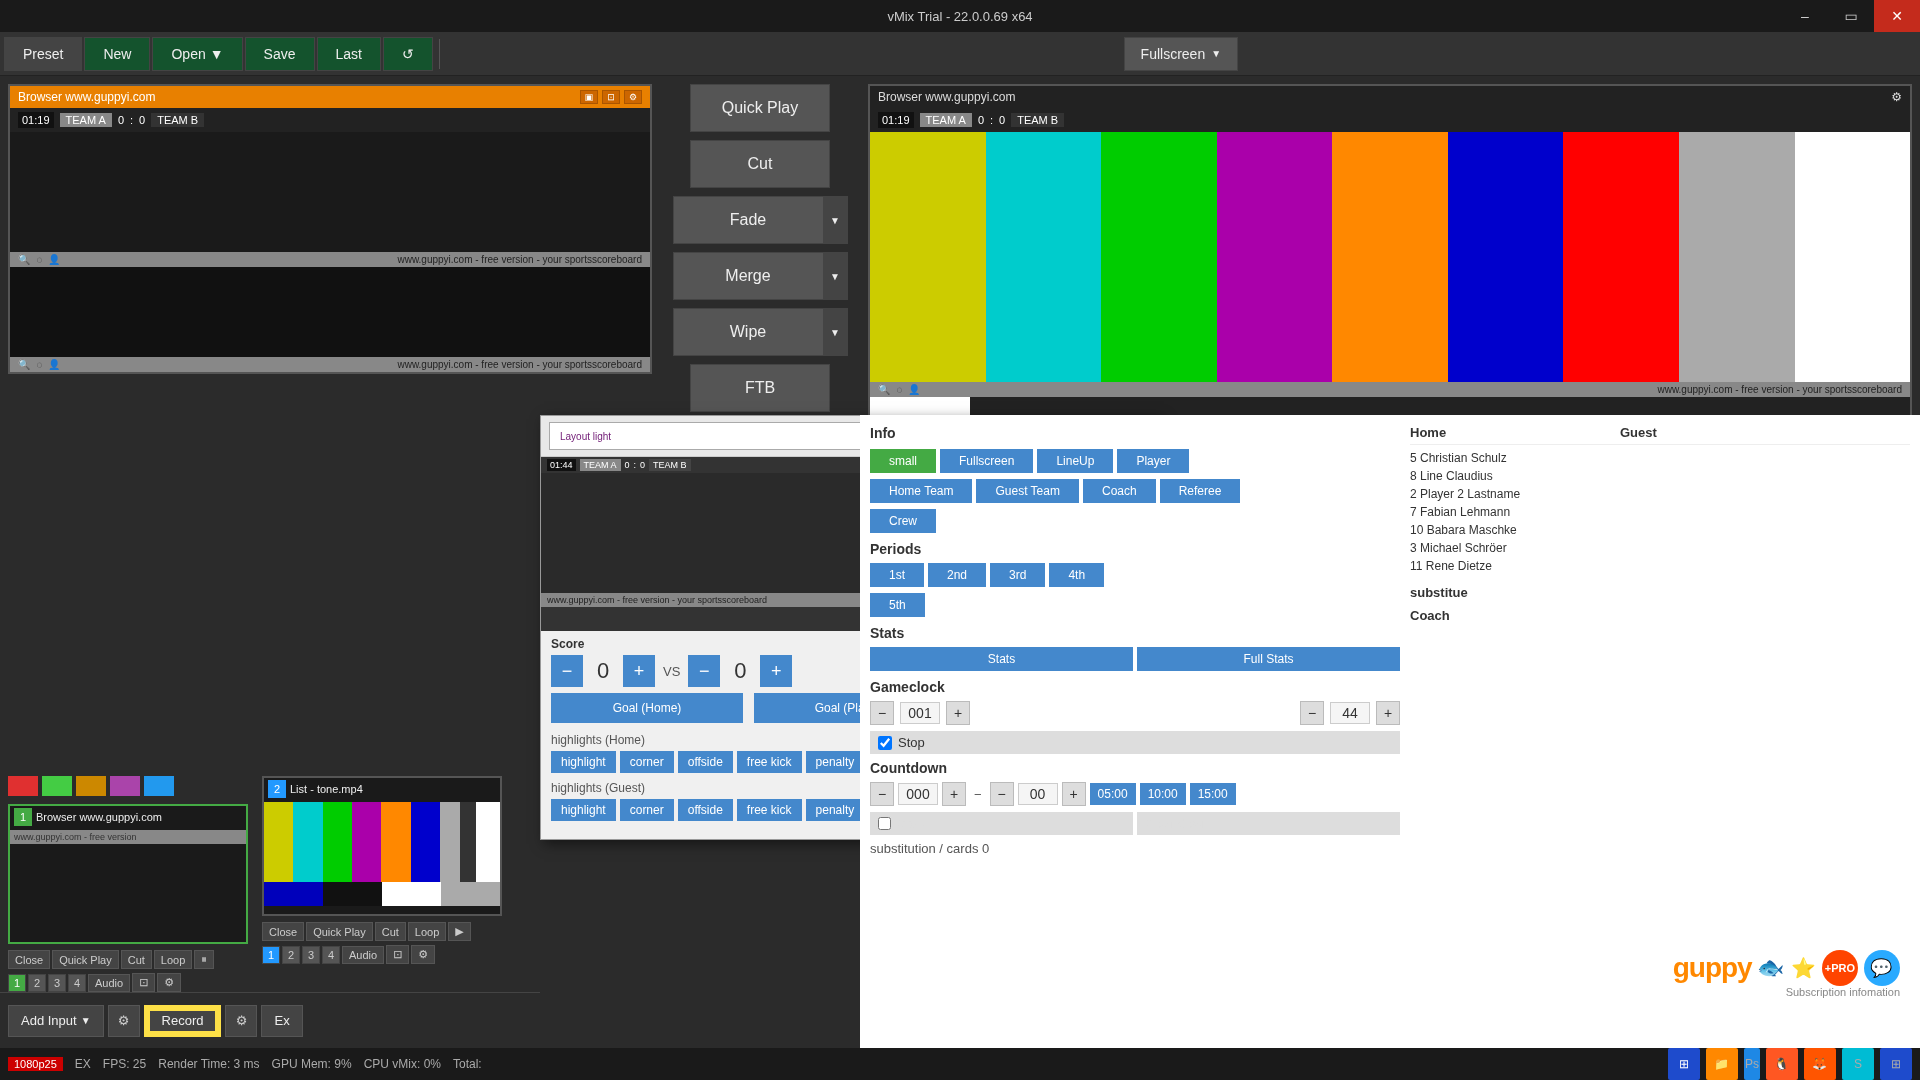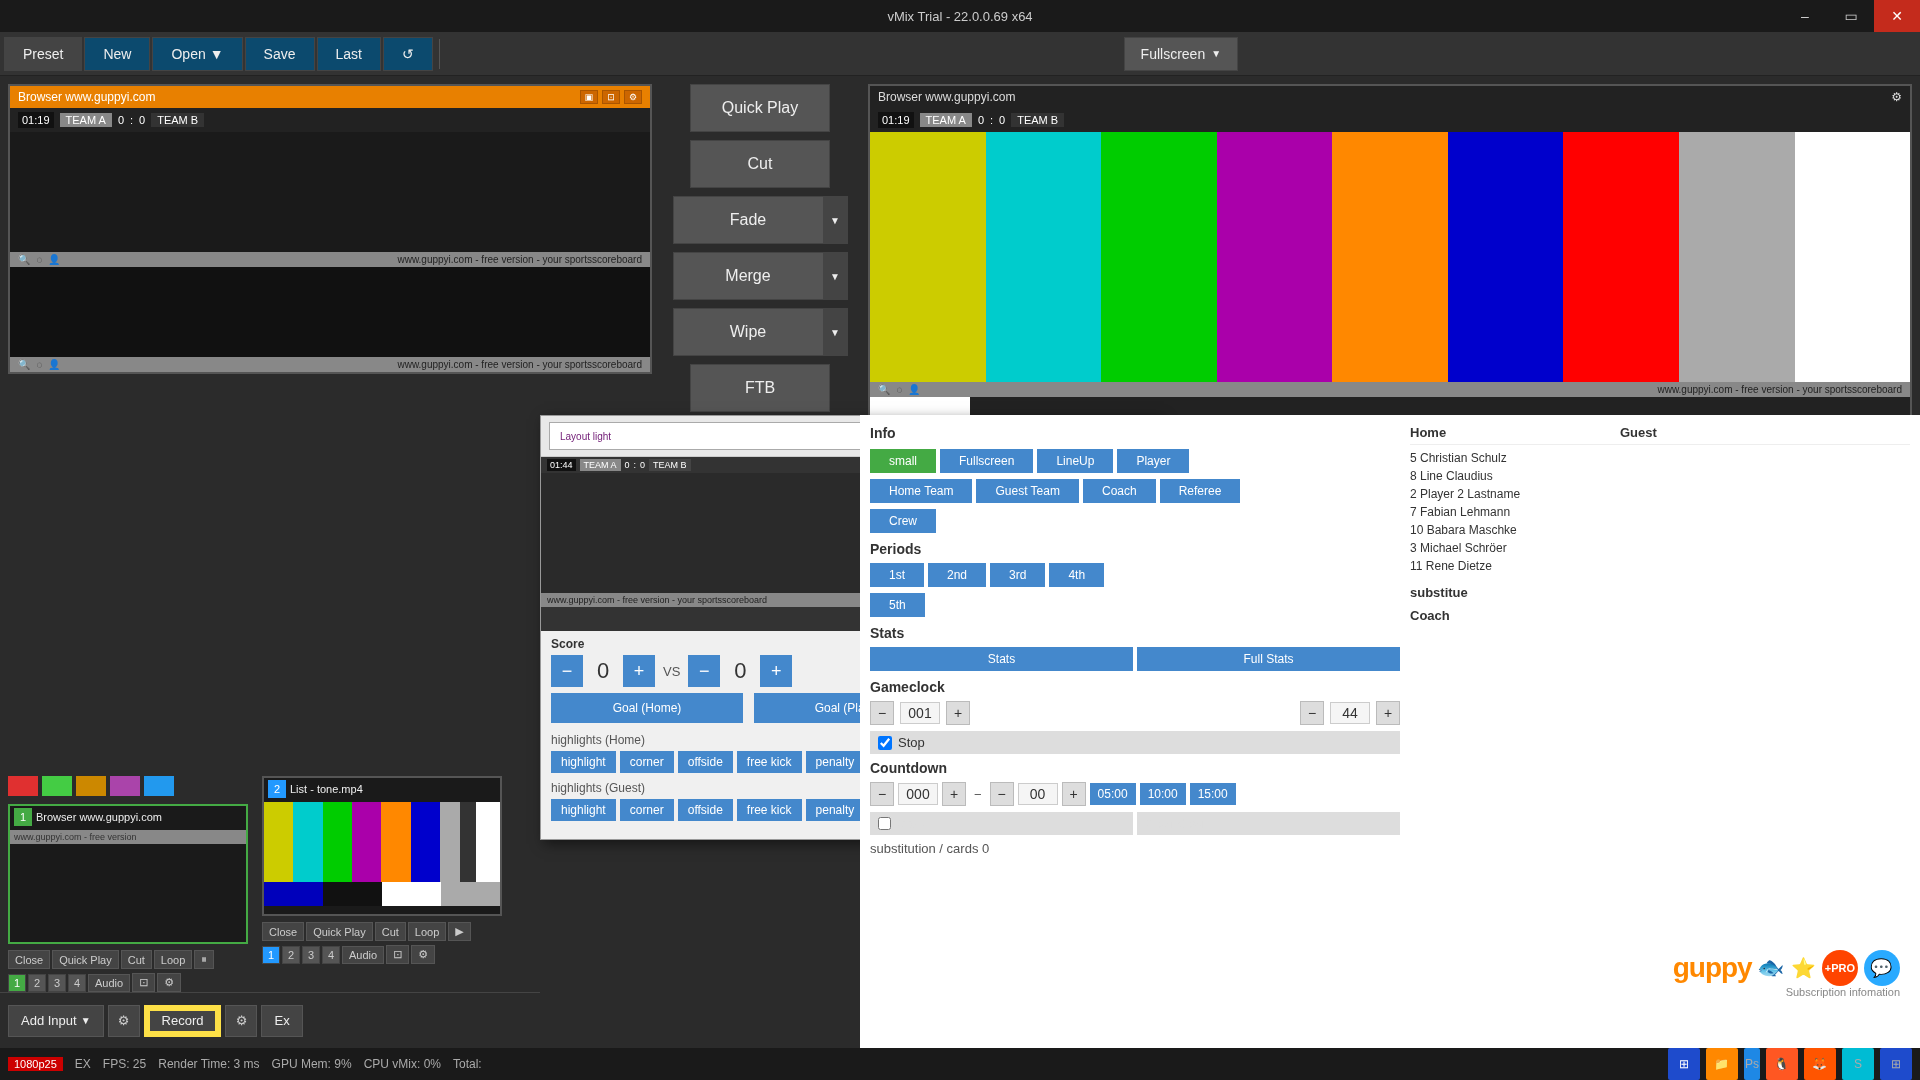--- a/index.html
+++ b/index.html
@@ -51,21 +51,21 @@
       background: #333;
       display: flex;
       align-items: center;
       padding: 0 4px;
       gap: 2px;
       border-bottom: 1px solid #222;
     }
     .menu-btn {
       height: 34px;
       padding: 0 18px;
-      background: #0c4a6e;
+      background: #14532d;
       border: 1px solid #444;
       color: #eee;
       font-size: 14px;
       cursor: pointer;
       display: flex;
       align-items: center;
       gap: 4px;
     }
     .menu-btn.preset { background: #444; }
     .menu-sep { width: 1px; height: 30px; background: #555; margin: 0 4px; }

